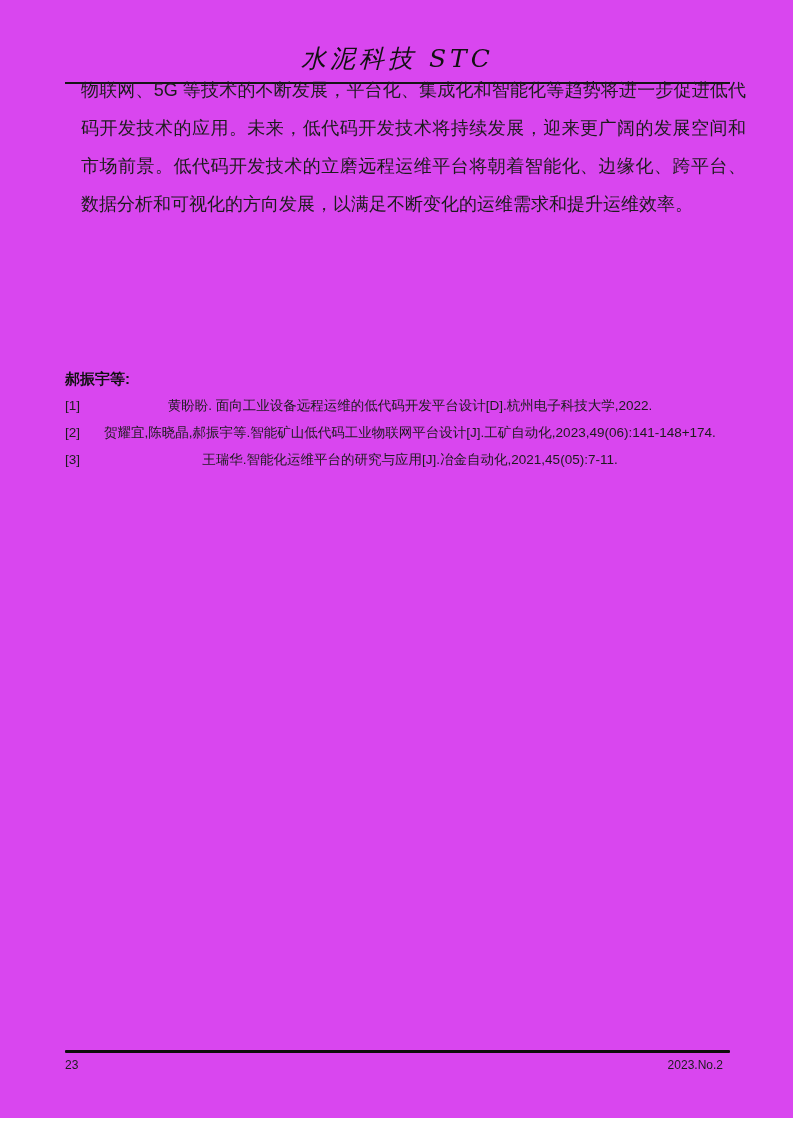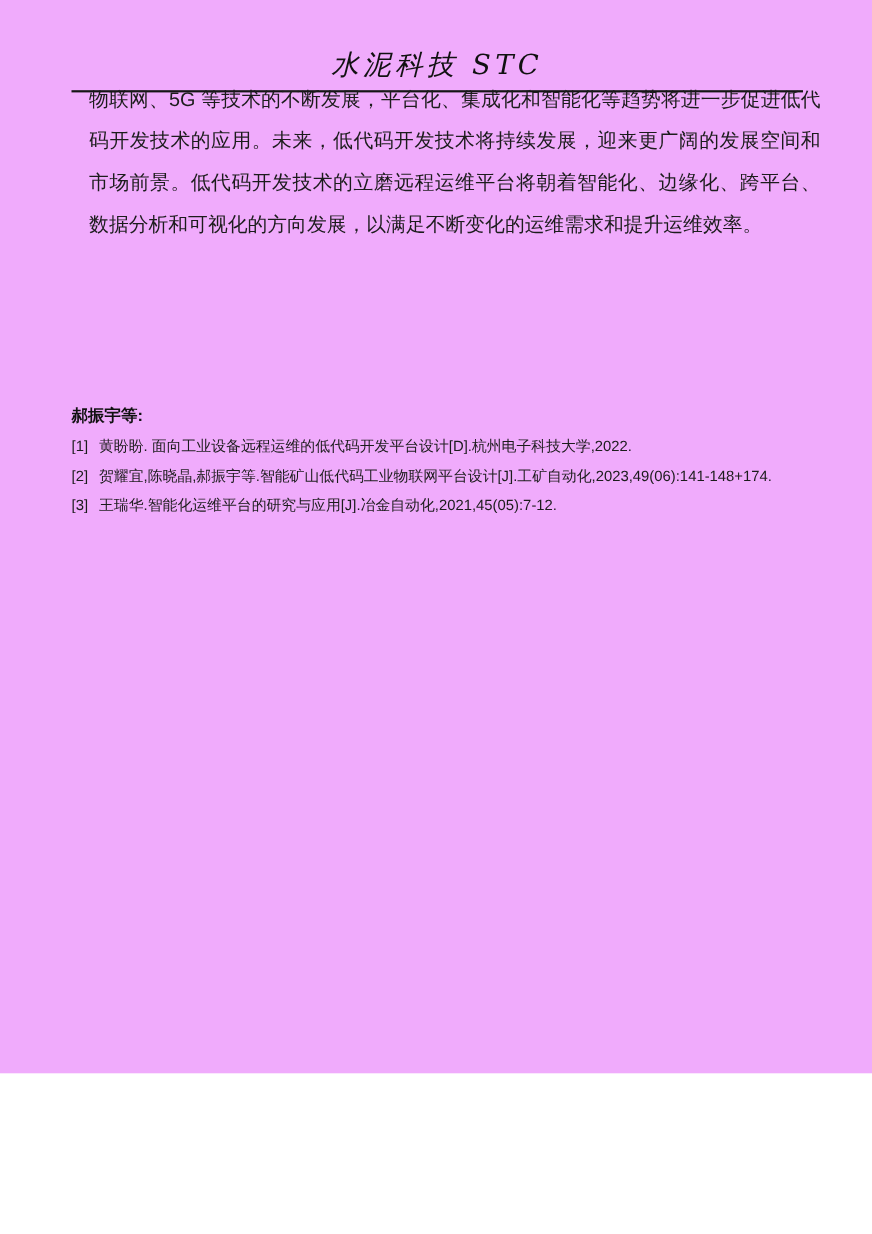--- a/index.html
+++ b/index.html
@@ -3,22 +3,22 @@
 <meta charset="utf-8">
 <style>
   html, body {
     margin: 0;
     padding: 0;
     background: #ffffff;
   }
   .page {
     position: relative;
     width: 793px;
-    height: 976px;
-    background: #f0abfc;
+    height: 1118px;
+    background: #d946ef;
     overflow: hidden;
     font-family: "Liberation Sans", sans-serif;
     color: #1c1c1c;
   }
   
   .journal-title {
     position: absolute;
     top: 44px;
     left: 65px;
     width: 665px;
@@ -80,20 +80,21 @@
     display: flex;
     align-items: baseline;
     white-space: nowrap;
   }
   .ref-label {
     flex: 0 0 25px;
     width: 25px;
   }
   .ref-text {
     flex: 1 1 auto;
+    text-align: center;
   }
   
   .footer-rule {
     position: absolute;
     top: 1050px;
     left: 65px;
     width: 665px;
     height: 2.5px;
     background: #0d0d0d;
     border-radius: 1px;
@@ -137,21 +138,21 @@
         <li class="ref-item">
           <span class="ref-label">[1]</span>
           <span class="ref-text">黄盼盼. 面向工业设备远程运维的低代码开发平台设计[D].杭州电子科技大学,2022.</span>
         </li>
         <li class="ref-item">
           <span class="ref-label">[2]</span>
           <span class="ref-text">贺耀宜,陈晓晶,郝振宇等.智能矿山低代码工业物联网平台设计[J].工矿自动化,2023,49(06):141-148+174.</span>
         </li>
         <li class="ref-item">
           <span class="ref-label">[3]</span>
-          <span class="ref-text">王瑞华.智能化运维平台的研究与应用[J].冶金自动化,2021,45(05):7-12.</span>
+          <span class="ref-text">王瑞华.智能化运维平台的研究与应用[J].冶金自动化,2021,45(05):7-11.</span>
         </li>
       </ol>
     </section>
   </main>
 
   <footer>
     <div class="footer-rule"></div>
     <span class="page-number">23</span>
     <span class="issue-number">2023.No.2</span>
   </footer>

